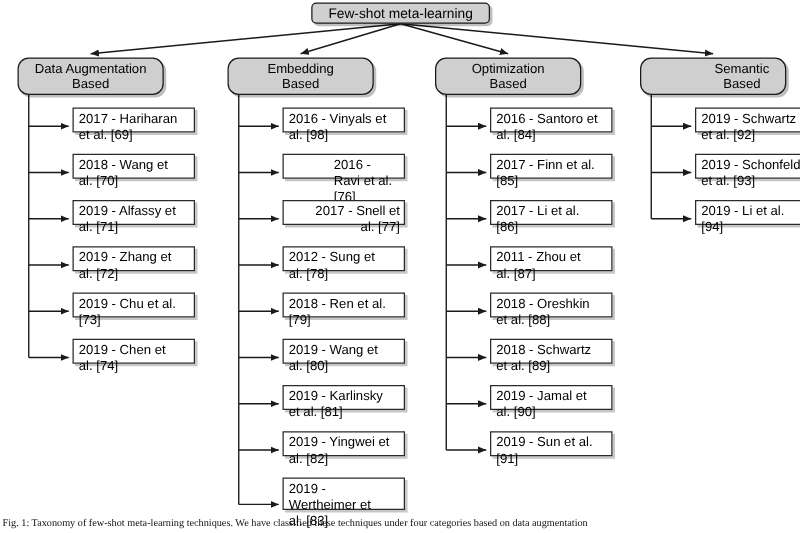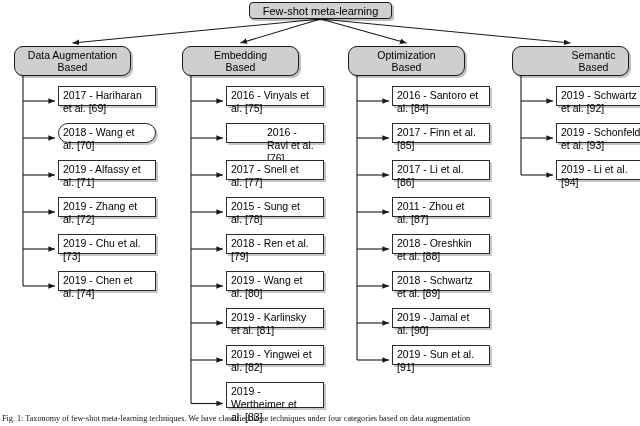--- a/index.html
+++ b/index.html
@@ -162,21 +162,21 @@
 
   <div id="nodes">
       <div class="cat-node" style="left: 14px; justify-content: center;">
         <span class="cat-l1">Data Augmentation</span>
         <span class="cat-l2">Based</span>
       </div>
       <div class="item-box h2" style="left: 58px; top: 86px;">
         <div>2017 - Hariharan</div>
         <div>et al. [69]</div>
       </div>
-      <div class="item-box h2" style="left: 58px; top: 123px; border-radius: 15px;">
+      <div class="item-box h2" style="left: 58px; top: 123px;">
         <div>2018 - Wang et</div>
         <div>al. [70]</div>
       </div>
       <div class="item-box h2" style="left: 58px; top: 160px;">
         <div>2019 - Alfassy et</div>
         <div>al. [71]</div>
       </div>
       <div class="item-box h2" style="left: 58px; top: 197px;">
         <div>2019 - Zhang et</div>
         <div>al. [72]</div>
@@ -188,32 +188,32 @@
       <div class="item-box h2" style="left: 58px; top: 271px;">
         <div>2019 - Chen et</div>
         <div>al. [74]</div>
       </div>
       <div class="cat-node" style="left: 182px;">
         <span class="cat-l1">Embedding</span>
         <span class="cat-l2">Based</span>
       </div>
       <div class="item-box h2" style="left: 226px; top: 86px;">
         <div>2016 - Vinyals et</div>
-        <div>al. [75]</div>
+        <div>al. [98]</div>
       </div>
       <div class="item-box h2" style="left: 226px; top: 123px; padding-left: 40px;">
         <div>2016 - Ravi et al.</div>
         <div>[76]</div>
       </div>
-      <div class="item-box h2" style="left: 226px; top: 160px;">
+      <div class="item-box h2" style="left: 226px; top: 160px; text-align: right;">
         <div>2017 - Snell et</div>
         <div>al. [77]</div>
       </div>
       <div class="item-box h2" style="left: 226px; top: 197px;">
-        <div>2015 - Sung et</div>
+        <div>2012 - Sung et</div>
         <div>al. [78]</div>
       </div>
       <div class="item-box h2" style="left: 226px; top: 234px;">
         <div>2018 - Ren et al.</div>
         <div>[79]</div>
       </div>
       <div class="item-box h2" style="left: 226px; top: 271px;">
         <div>2019 - Wang et</div>
         <div>al. [80]</div>
       </div>

